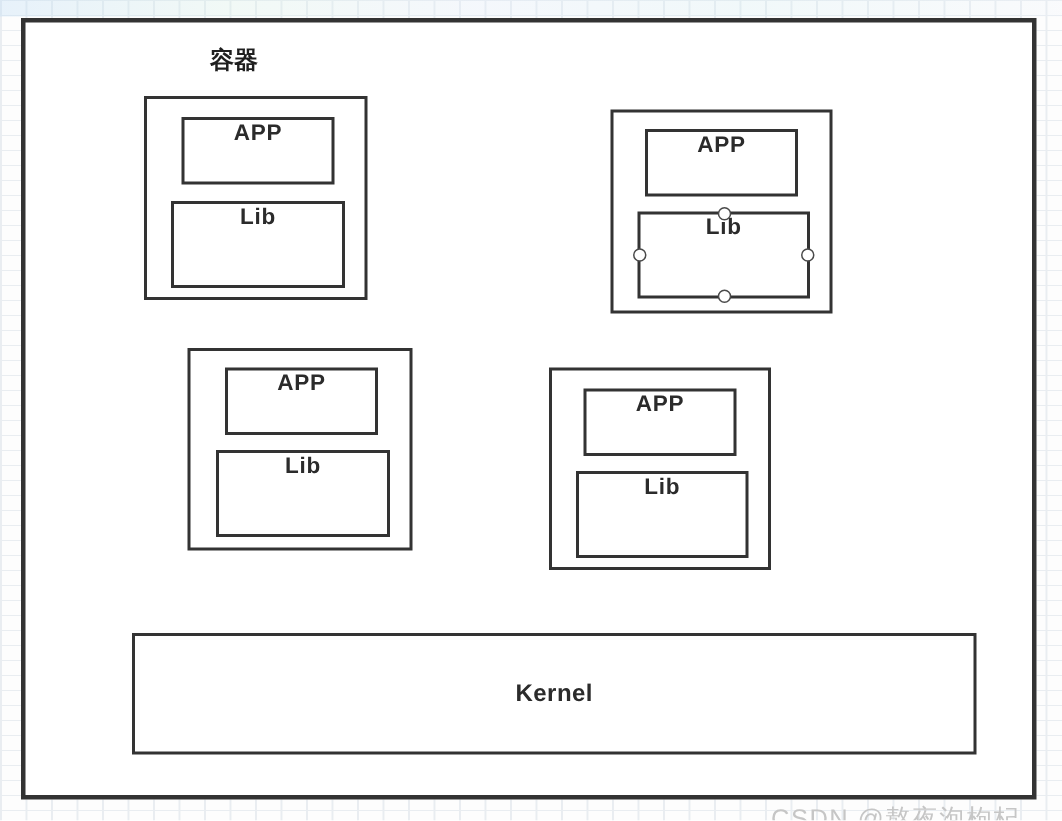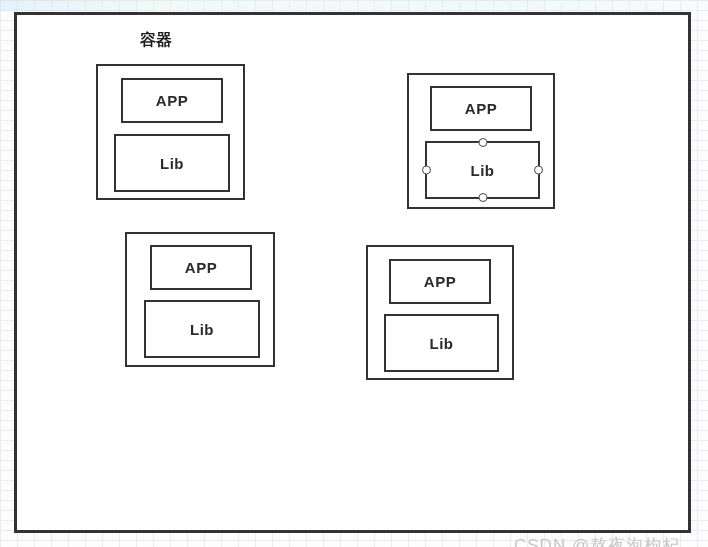--- a/index.html
+++ b/index.html
@@ -32,21 +32,21 @@
     position:absolute;box-sizing:border-box;
     border:2px solid var(--shape_border,#333);background:#fff;
   }
   .cont-a{left:96px;top:64px;width:149px;height:136px;}
   .cont-b{left:407px;top:73px;width:148px;height:136px;}
   .cont-c{left:125px;top:232px;width:150px;height:135px;}
   .cont-d{left:366px;top:245px;width:148px;height:135px;}
   .shape{
     position:absolute;box-sizing:border-box;
     border:2px solid var(--shape_border,#333);background:#fff;
-    display:flex;align-items:center;justify-content:center;
+    display:flex;justify-content:center;
   }
   .shape .lbl{
     font-size:15px;font-weight:700;color:#2b2b2b;letter-spacing:.5px;
   }
   .cont-a .app{left:23px;top:12px;width:102px;height:45px;}
   .cont-a .lib{left:16px;top:68px;width:116px;height:58px;}
   .cont-b .app{left:21px;top:11px;width:102px;height:45px;}
   .cont-b .lib{left:16px;top:66px;width:115px;height:58px;}
   .cont-c .app{left:23px;top:11px;width:102px;height:45px;}
   .cont-c .lib{left:17px;top:66px;width:116px;height:58px;}
@@ -115,15 +115,18 @@
 
   <div class="container-box cont-d">
     <div class="shape app">
       <span class="lbl">APP</span>
     </div>
     <div class="shape lib">
       <span class="lbl">Lib</span>
     </div>
   </div>
 
+  <div class="kernel">
+    <span class="lbl">Kernel</span>
+  </div>
 
   <div class="watermark">CSDN @熬夜泡枸杞</div>
 </div>
 
 </body></html>

